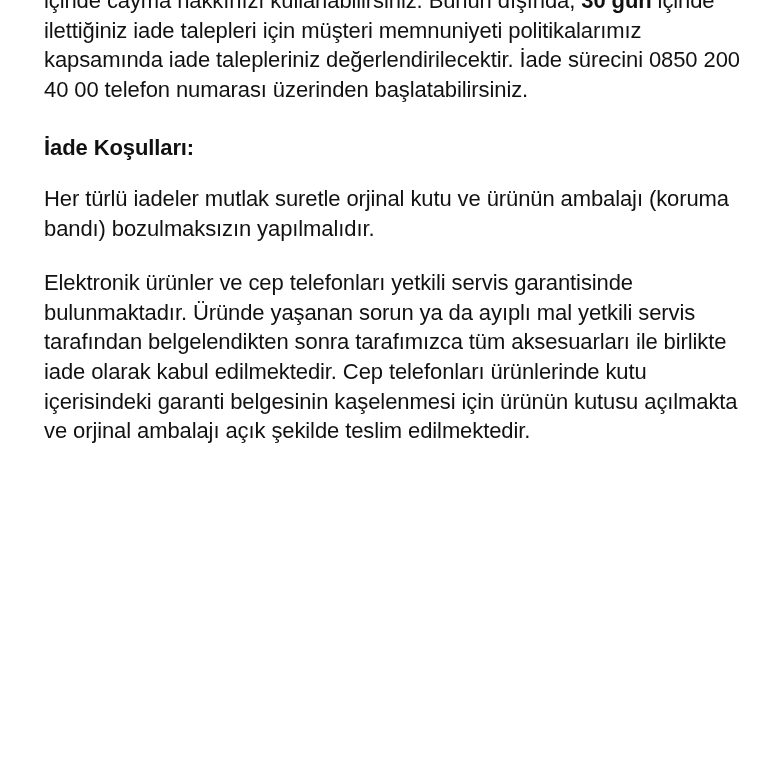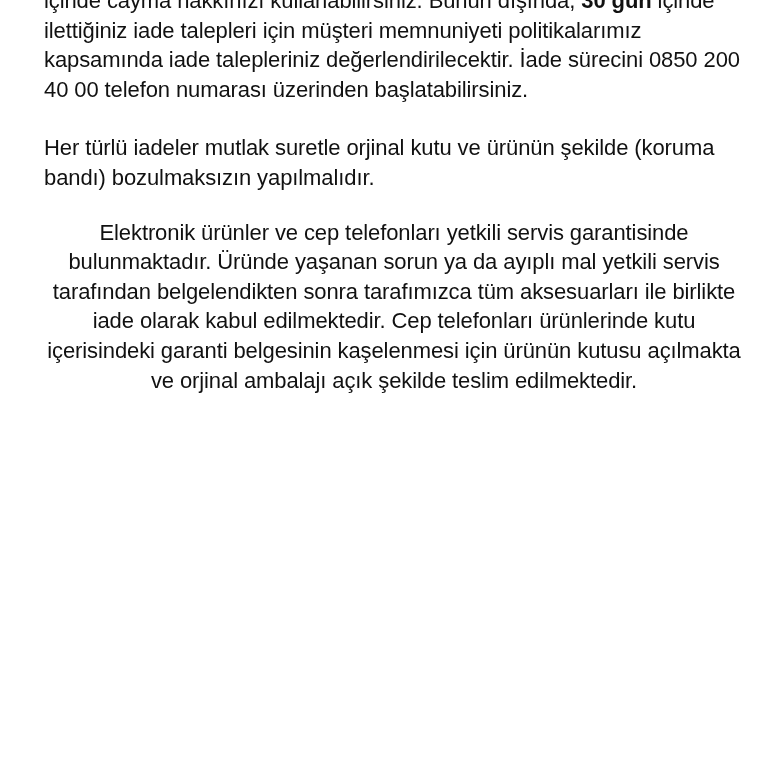--- a/index.html
+++ b/index.html
@@ -27,28 +27,29 @@
     .doc p {
       margin: 0;
     }
     .para-intro { margin-bottom: 29px !important; }
     .heading {
       font-weight: bold;
       margin-bottom: 21px !important;
     }
     .para-1 { margin-bottom: 25px !important; }
     .para-2 { margin-bottom: 78px !important; }
-    .para-3 { margin-bottom: 78px !important; text-align: center; }
+    .para-3 { margin-bottom: 78px !important; }
     b { font-weight: bold; }
   </style>
 </head>
 <body>
 
 <div class="doc">
   <p class="para-intro"><span>içinde cayma hakkınızı kullanabilirsiniz. Bunun dışında, </span><b>30 gün</b><span> içinde ilettiğiniz iade talepleri için müşteri memnuniyeti politikalarımız kapsamında iade talepleriniz değerlendirilecektir. İade sürecini 0850 200 40 00 telefon numarası üzerinden başlatabilirsiniz.</span></p>
 
+  <p class="heading">İade Koşulları:</p>
 
-  <p class="para-1">Her türlü iadeler mutlak suretle orjinal kutu ve ürünün şekilde (koruma bandı) bozulmaksızın yapılmalıdır.</p>
+  <p class="para-1">Her türlü iadeler mutlak suretle orjinal kutu ve ürünün ambalajı (koruma bandı) bozulmaksızın yapılmalıdır.</p>
 
 
   <p class="para-3">Elektronik ürünler ve cep telefonları yetkili servis garantisinde bulunmaktadır. Üründe yaşanan sorun ya da ayıplı mal yetkili servis tarafından belgelendikten sonra tarafımızca tüm aksesuarları ile birlikte iade olarak kabul edilmektedir. Cep telefonları ürünlerinde kutu içerisindeki garanti belgesinin kaşelenmesi için ürünün kutusu açılmakta ve orjinal ambalajı açık şekilde teslim edilmektedir.</p>
 
 </div>
 
 </body></html>

